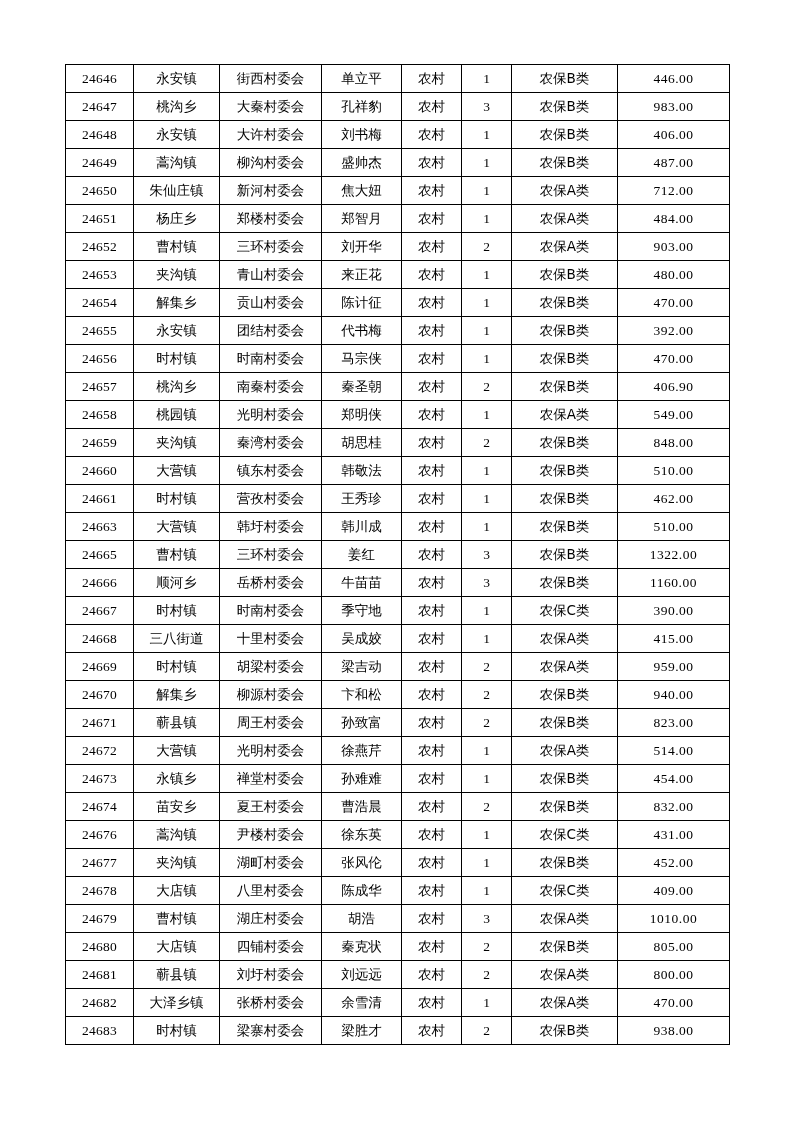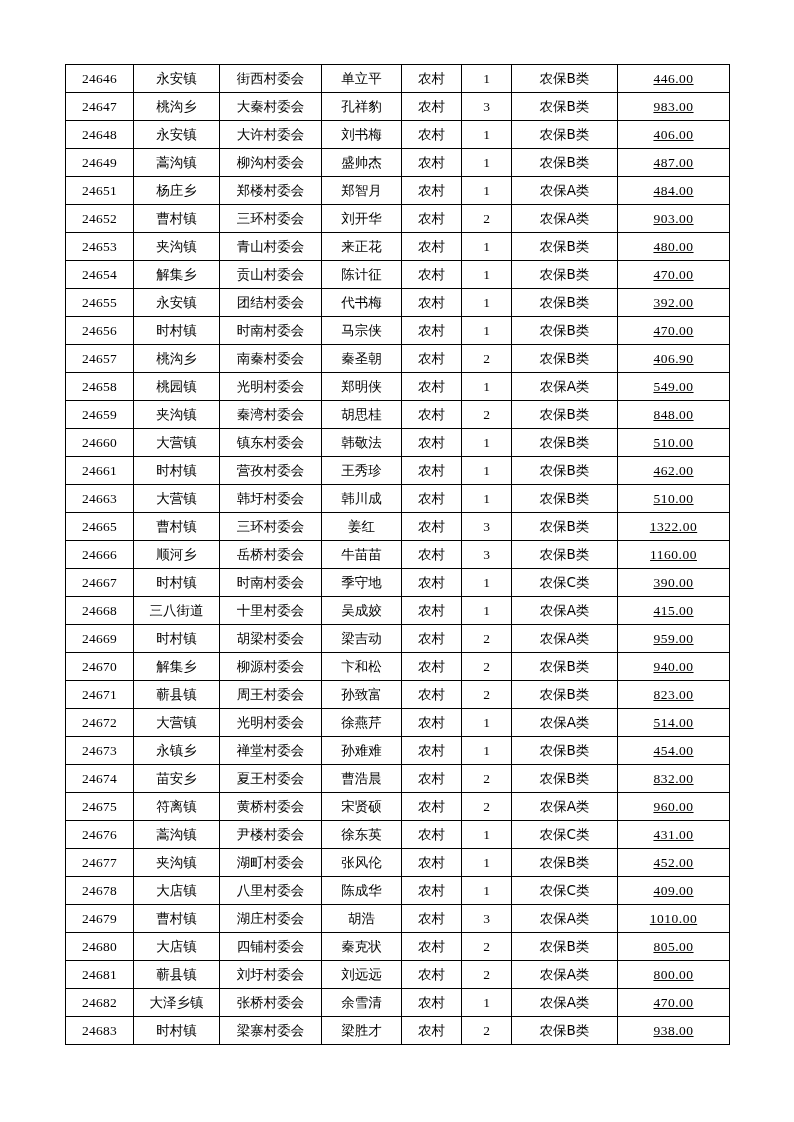--- a/index.html
+++ b/index.html
@@ -37,21 +37,20 @@
     white-space: nowrap;
     overflow: hidden;
   }
   td.c-id {
     font-family: "Liberation Serif", serif;
     letter-spacing: 0.3px;
   }
   td.c-amount {
     font-family: "Liberation Serif", serif;
     letter-spacing: 0.5px;
-    text-decoration: underline;
   }
   td.c-town, td.c-village, td.c-name, td.c-type, td.c-cat {
     font-family: "DejaVu Sans", sans-serif;
     font-size: 13px;
   }
   col.w-id { width: 68px; }
   col.w-town { width: 86px; }
   col.w-village { width: 102px; }
   col.w-name { width: 80px; }
   col.w-type { width: 60px; }
@@ -109,20 +108,30 @@
           <td class="c-id">24649</td>
           <td class="c-town">蒿沟镇</td>
           <td class="c-village">柳沟村委会</td>
           <td class="c-name">盛帅杰</td>
           <td class="c-type">农村</td>
           <td class="c-num">1</td>
           <td class="c-cat">农保B类</td>
           <td class="c-amount">487.00</td>
         </tr>
         <tr>
+          <td class="c-id">24650</td>
+          <td class="c-town">朱仙庄镇</td>
+          <td class="c-village">新河村委会</td>
+          <td class="c-name">焦大妞</td>
+          <td class="c-type">农村</td>
+          <td class="c-num">1</td>
+          <td class="c-cat">农保A类</td>
+          <td class="c-amount">712.00</td>
+        </tr>
+        <tr>
           <td class="c-id">24651</td>
           <td class="c-town">杨庄乡</td>
           <td class="c-village">郑楼村委会</td>
           <td class="c-name">郑智月</td>
           <td class="c-type">农村</td>
           <td class="c-num">1</td>
           <td class="c-cat">农保A类</td>
           <td class="c-amount">484.00</td>
         </tr>
         <tr>
@@ -327,30 +336,20 @@
         </tr>
         <tr>
           <td class="c-id">24674</td>
           <td class="c-town">苗安乡</td>
           <td class="c-village">夏王村委会</td>
           <td class="c-name">曹浩晨</td>
           <td class="c-type">农村</td>
           <td class="c-num">2</td>
           <td class="c-cat">农保B类</td>
           <td class="c-amount">832.00</td>
-        </tr>
-        <tr>
-          <td class="c-id">24675</td>
-          <td class="c-town">符离镇</td>
-          <td class="c-village">黄桥村委会</td>
-          <td class="c-name">宋贤硕</td>
-          <td class="c-type">农村</td>
-          <td class="c-num">2</td>
-          <td class="c-cat">农保A类</td>
-          <td class="c-amount">960.00</td>
         </tr>
         <tr>
           <td class="c-id">24676</td>
           <td class="c-town">蒿沟镇</td>
           <td class="c-village">尹楼村委会</td>
           <td class="c-name">徐东英</td>
           <td class="c-type">农村</td>
           <td class="c-num">1</td>
           <td class="c-cat">农保C类</td>
           <td class="c-amount">431.00</td>

